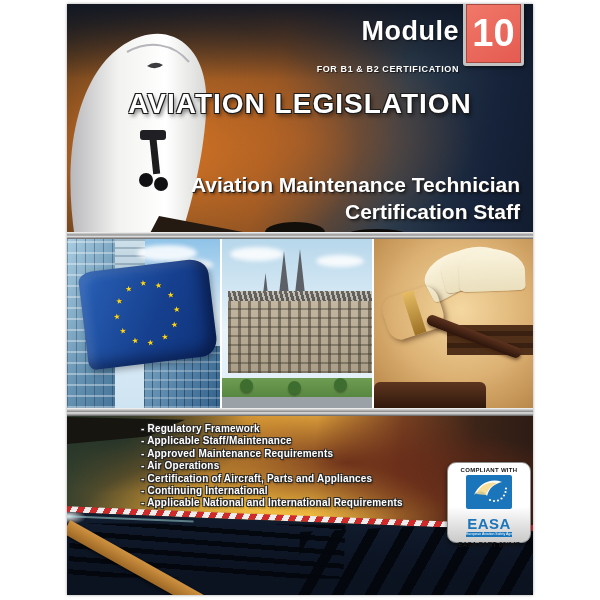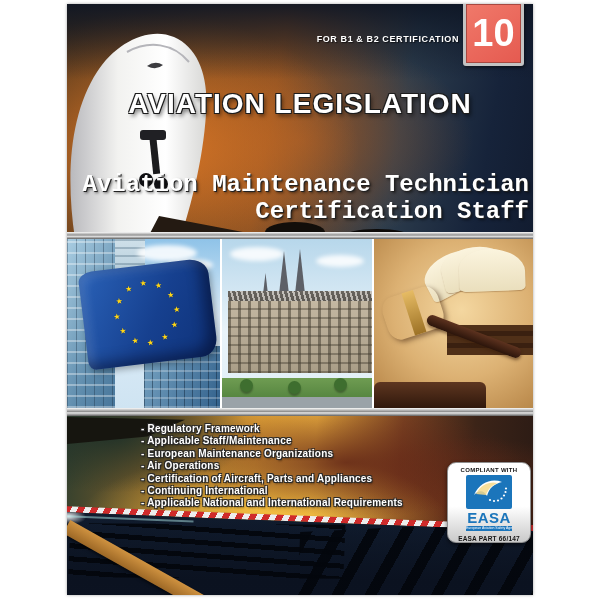--- a/index.html
+++ b/index.html
@@ -16,22 +16,22 @@
   .plane-svg{position:absolute;left:0;top:0;}
   .module-block{position:absolute;top:12px;right:74px;text-align:right;color:#fff;z-index:3;}
   .module-label{font-size:27px;font-weight:bold;letter-spacing:.5px;line-height:30px;text-shadow:1px 1px 2px rgba(0,0,0,.6);}
   .module-cert{font-size:9px;font-weight:bold;letter-spacing:.6px;margin-top:18px;text-shadow:1px 1px 1px rgba(0,0,0,.6);}
   .badge10{position:absolute;top:-3px;right:9px;width:55px;height:59px;z-index:3;
     background:linear-gradient(145deg,#f0796a,#e55a50);border:3px solid #c3c3c3;border-radius:3px;
     box-shadow:inset 0 0 0 1px #a84840,1px 2px 3px rgba(0,0,0,.45);
     display:flex;align-items:center;justify-content:center;color:#fff;font-size:38px;font-weight:bold;}
   .title{position:absolute;top:84px;left:0;width:100%;text-align:center;color:#fff;font-size:28px;font-weight:800;letter-spacing:1px;z-index:3;
     text-shadow:-1px -1px 0 #1d1d1d,1px -1px 0 #1d1d1d,-1px 1px 0 #1d1d1d,1px 1px 0 #1d1d1d,2px 3px 4px rgba(0,0,0,.55);}
-  .series{position:absolute;top:167px;right:4px;text-align:right;color:#fff;font-size:24px;font-weight:bold;line-height:27px;z-index:3;
-    text-shadow:1px 1px 0 #222,2px 2px 3px rgba(0,0,0,.55);font-family:Liberation Mono, monospace;}
+  .series{position:absolute;top:167px;right:13px;text-align:right;color:#fff;font-size:21px;font-weight:bold;line-height:27px;z-index:3;
+    text-shadow:1px 1px 0 #222,2px 2px 3px rgba(0,0,0,.55);}
 
   
   .band{position:absolute;left:0;width:466px;background:linear-gradient(#fbfbfb,#8f8f8f 45%,#e8e8e8 60%,#5f5f5f);}
   .band1{top:228px;height:7px;}
   .band2{top:404px;height:8px;}
 
   
   .photos{position:absolute;top:235px;left:0;width:466px;height:169px;display:flex;gap:2px;background:#fff;}
   .photo{position:relative;overflow:hidden;}
   .ph-flag{width:153px;background:linear-gradient(#8fc3e8,#dcecf8 45%,#cfe4f2);}
@@ -103,21 +103,21 @@
     background:repeating-linear-gradient(118deg, rgba(3,6,12,.92) 0 11px, rgba(3,6,12,0) 11px 30px);}
   .yellow-stripe{position:absolute;left:0px;top:42px;width:155px;height:15px;transform:rotate(27deg);
     background:linear-gradient(#cf9240,#9d6826);box-shadow:0 2px 3px rgba(0,0,0,.5);}
 
   
   .easa{position:absolute;right:2px;top:46px;width:84px;height:81px;z-index:6;border-radius:9px;box-sizing:border-box;
     background:linear-gradient(#ffffff 55%,#c9c9c9);border:1px solid #8f8f8f;box-shadow:0 2px 4px rgba(0,0,0,.55);
     text-align:center;padding-top:4px;}
   .easa-compliant{font-size:6px;font-weight:bold;color:#111;letter-spacing:.3px;}
   .easa-logo{width:46px;height:34px;margin:2px auto 0;background:#1b75bb;border-radius:2px;position:relative;}
-  .easa-name{font-size:15px;font-weight:800;color:#1b75bb;line-height:15px;letter-spacing:.5px;margin-top:1px;}
+  .easa-name{font-size:15px;font-weight:800;color:#1b75bb;line-height:15px;letter-spacing:.5px;margin-top:7px;}
   .easa-strip{width:46px;height:5px;margin:1px auto 0;background:#1b75bb;color:#fff;font-size:3.5px;line-height:5px;overflow:hidden;white-space:nowrap;}
   .easa-part{font-size:6.5px;font-weight:bold;color:#161616;margin-top:4px;letter-spacing:.2px;}
 </style>
 </head>
 <body>
 
 <div class="cover">
 
   <div class="top">
     <svg class="plane-svg" width="466" height="235" viewBox="0 0 466 235">
@@ -136,20 +136,21 @@
         <rect x="84" y="128" width="7" height="42" fill="#1c1c1e" transform="rotate(-6 87 149)"></rect>
         <rect x="73" y="126" width="26" height="10" rx="3" fill="#202024"></rect>
         <circle cx="79" cy="176" r="7" fill="#111114"></circle>
         <circle cx="94" cy="180" r="7" fill="#111114"></circle>
       </g>
       <path d="M 92,212 L 212,235 L 80,235 Z" fill="#241a12"></path>
       <ellipse cx="228" cy="228" rx="30" ry="10" fill="#120e0a"></ellipse>
       <ellipse cx="310" cy="233" rx="34" ry="8" fill="#0d0a08"></ellipse>
     </svg>
     <div class="module-block">
+      <div class="module-label">Module</div>
       <div class="module-cert">FOR B1 &amp; B2 CERTIFICATION</div>
     </div>
     <div class="badge10">
       <span>10</span>
     </div>
     <div class="title">AVIATION LEGISLATION</div>
     <div class="series">
       <div>Aviation Maintenance Technician</div>
       <div>Certification Staff</div>
     </div>
@@ -207,21 +208,21 @@
     </div>
   </div>
 
   <div class="band band2"></div>
 
   <div class="bottom">
     <div class="wing-sil"></div>
     <div class="topics">
       <div>- Regulatory Framework</div>
       <div>- Applicable Staff/Maintenance</div>
-      <div>- European Maintenance Organizations</div>
+      <div>- Approved Maintenance Requirements</div>
       <div>- Air Operations</div>
       <div>- Certification of Aircraft, Parts and Appliances</div>
       <div>- Continuing International</div>
       <div>- Applicable National and International Requirements</div>
     </div>
     <div class="runway-wrap">
       <div class="stripe-bar"></div>
       <div class="runway">
         <div class="glare"></div>
         <div class="glow-line"></div>

